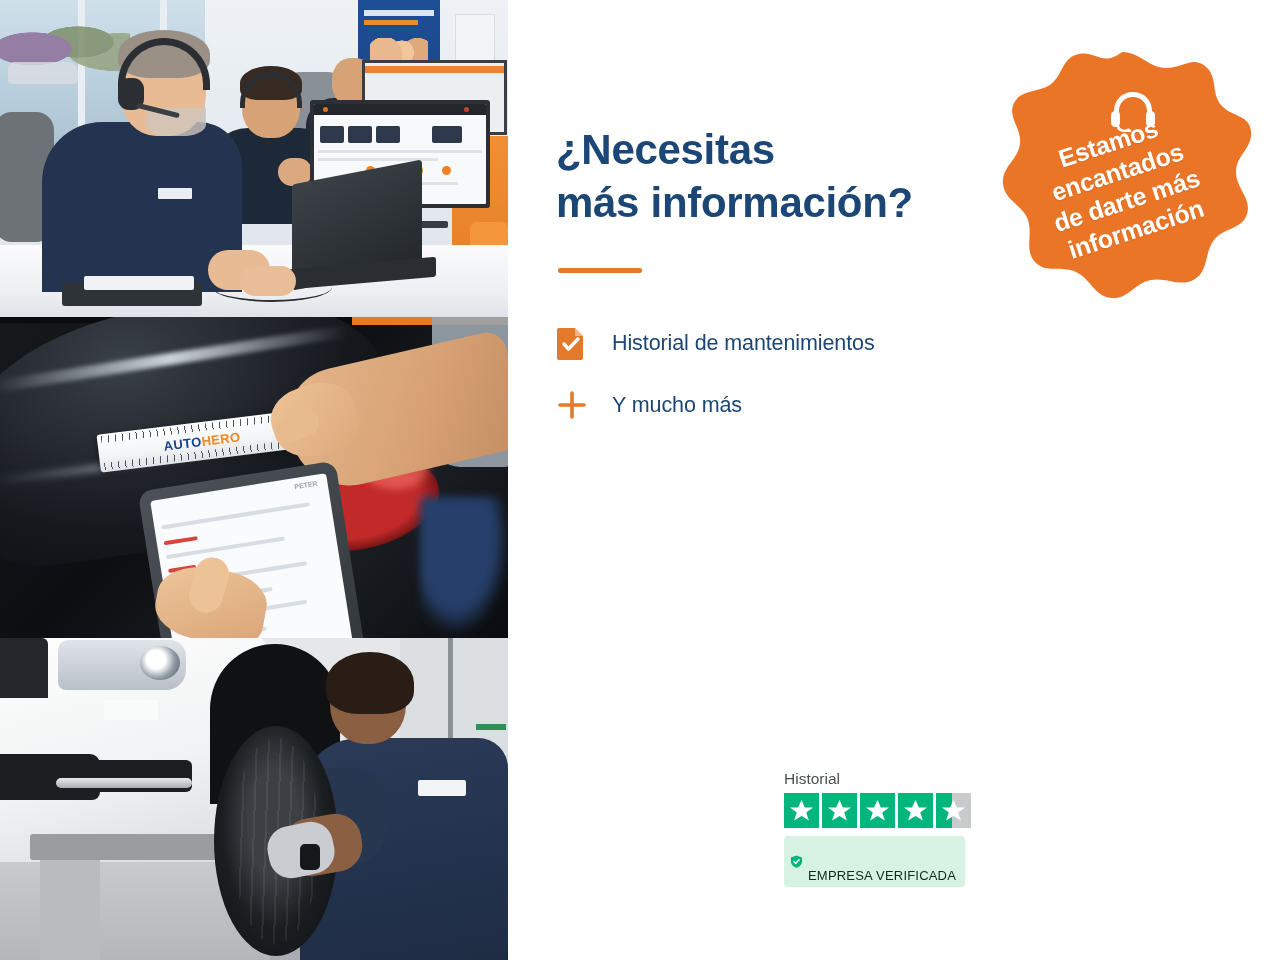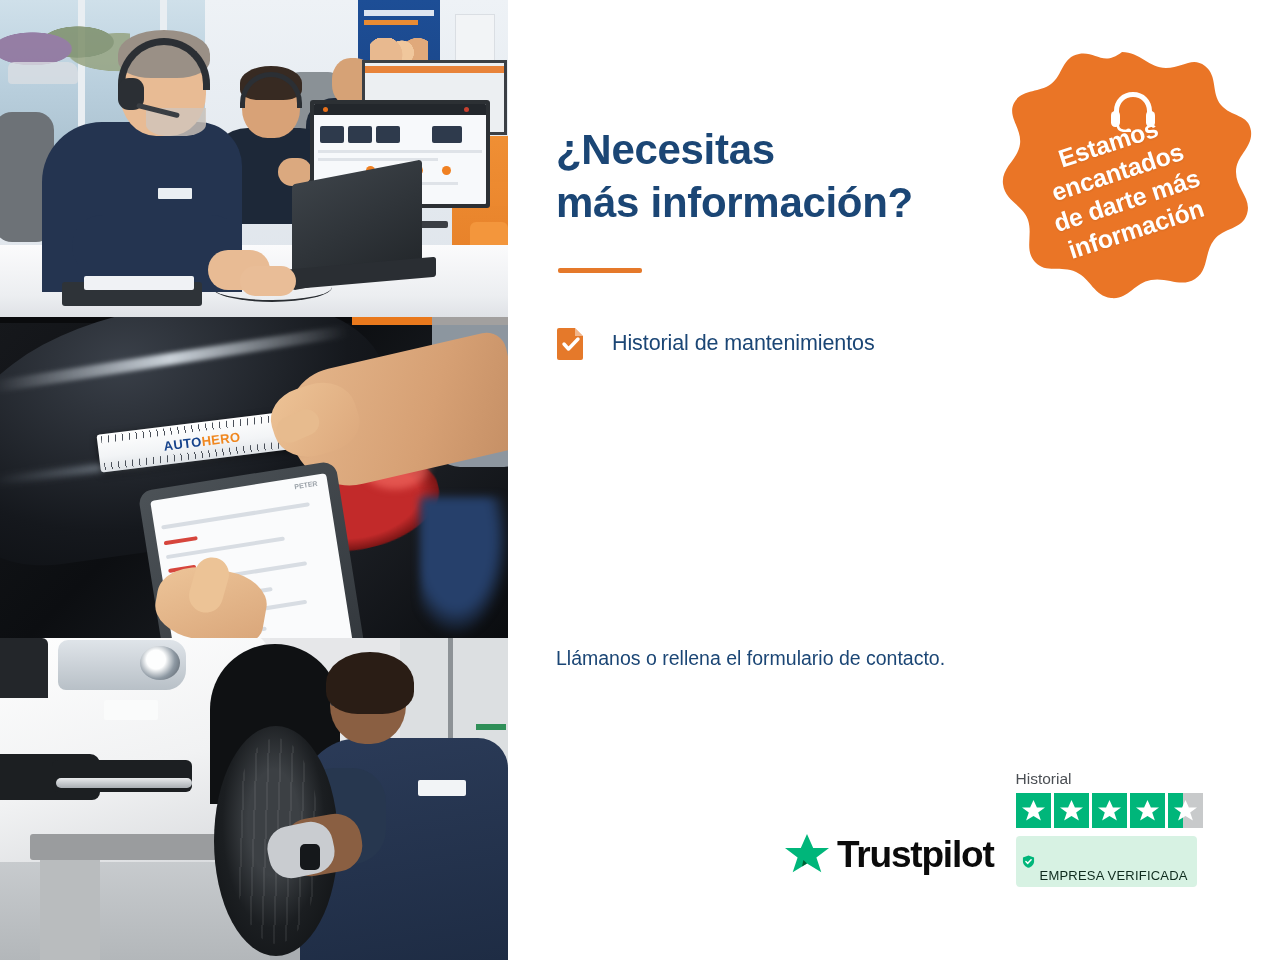--- a/index.html
+++ b/index.html
@@ -426,35 +426,38 @@
             <path d="M19 2 v8 h8 Z" fill="#ffffff" opacity=".45"></path>
             <path d="M8 18 l4.5 5 L22 13" stroke="#ffffff" stroke-width="3.4" fill="none" stroke-linecap="round" stroke-linejoin="round"></path>
           </svg>
         </span>
         <span class="label">Historial de mantenimientos</span>
       </div>
 
 
 
 
+      <div class="feature">
+        <span class="ico">
+          <svg width="32" height="32" viewBox="0 0 32 32">
+            <g stroke="#e5792a" stroke-width="3.6" stroke-linecap="round">
+              <path d="M16 4 V28"></path>
+              <path d="M4 16 H28"></path>
+            </g>
+          </svg>
+        </span>
+        <span class="label">Y mucho más</span>
+      </div>
 
     </div>
 
     <div class="contact">
-      <div>Llámanos o rellena el formulario de contacto.</div>
     </div>
 
     <div class="tp">
-      <div class="tp-logo">
-        <svg width="46" height="44" viewBox="0 0 46 44">
-          <path d="M23 1 l6.2 14.1 H45 l-12.6 9.4 4.9 14.8 L23 30.6 8.7 39.3 13.6 24.5 1 15.1 h15.8 Z" fill="#00b67a"></path>
-          <path d="M23 30.6 l-5 3 1.4-6.6 Z" fill="#005128" opacity=".85"></path>
-        </svg>
-        <span class="tp-logo-name">Trustpilot</span>
-      </div>
 
       <div class="tp-right">
         <span class="tp-excel">Historial</span>
         <div class="tp-stars">
           <span class="star-box">
             <svg class="star-glyph" width="25" height="24" viewBox="0 0 25 24">
                 <path d="M12.5 1 l3.4 7.6 H24 l-6.8 5 2.7 8 -7.4-4.7 -7.4 4.7 2.7-8 L1 8.6 h8.1 Z" fill="#fff"></path>
               </svg>
           </span>
           <span class="star-box">

